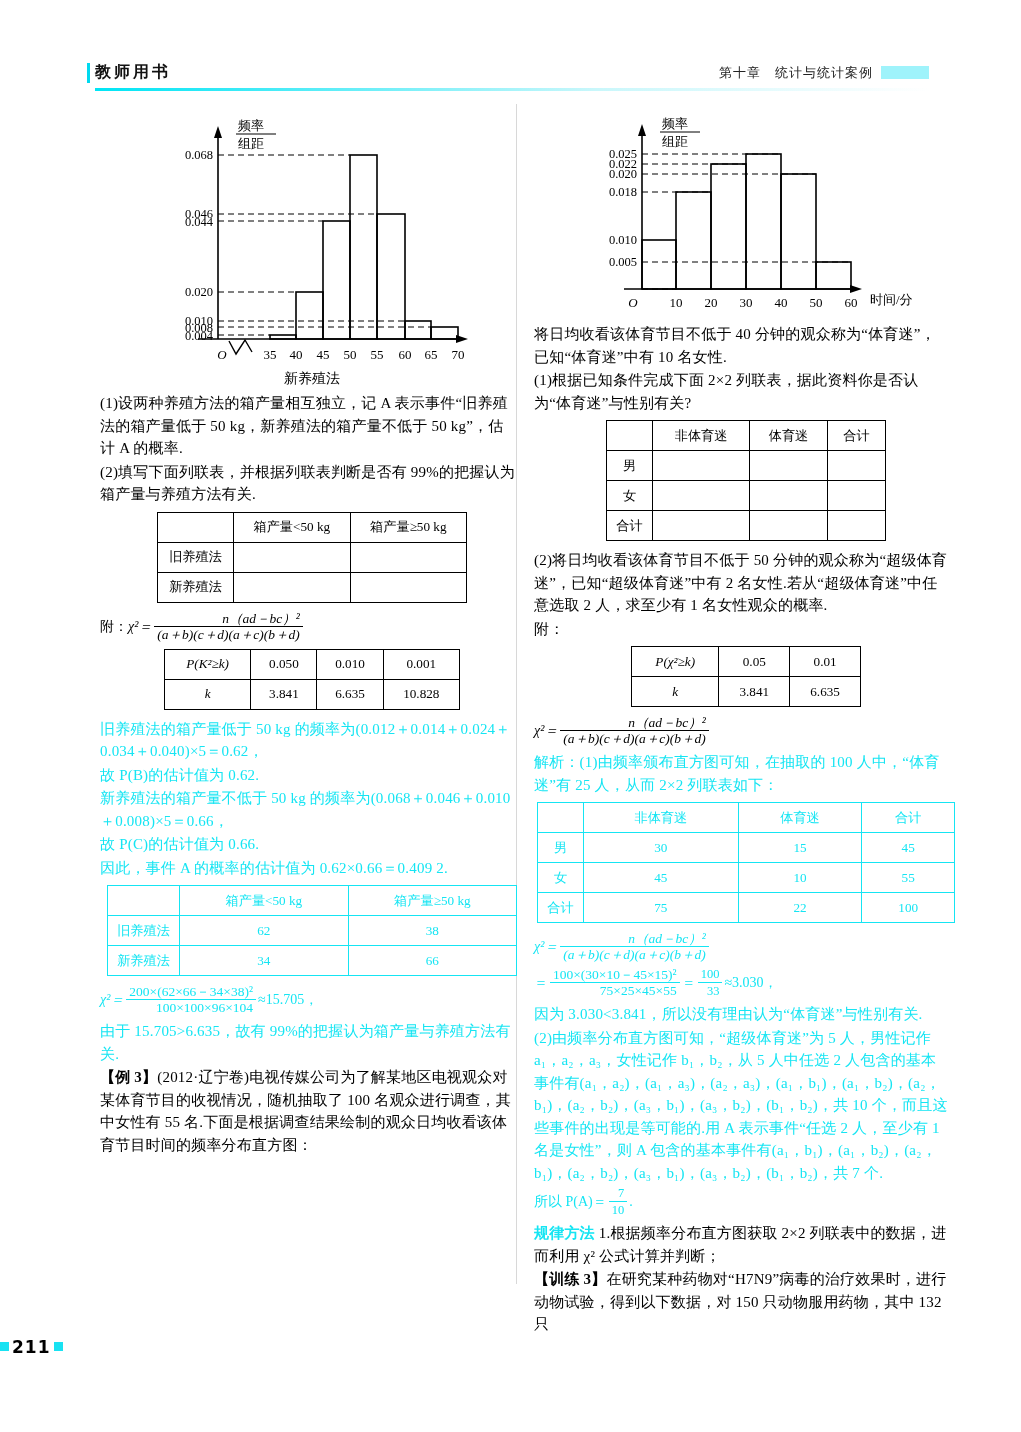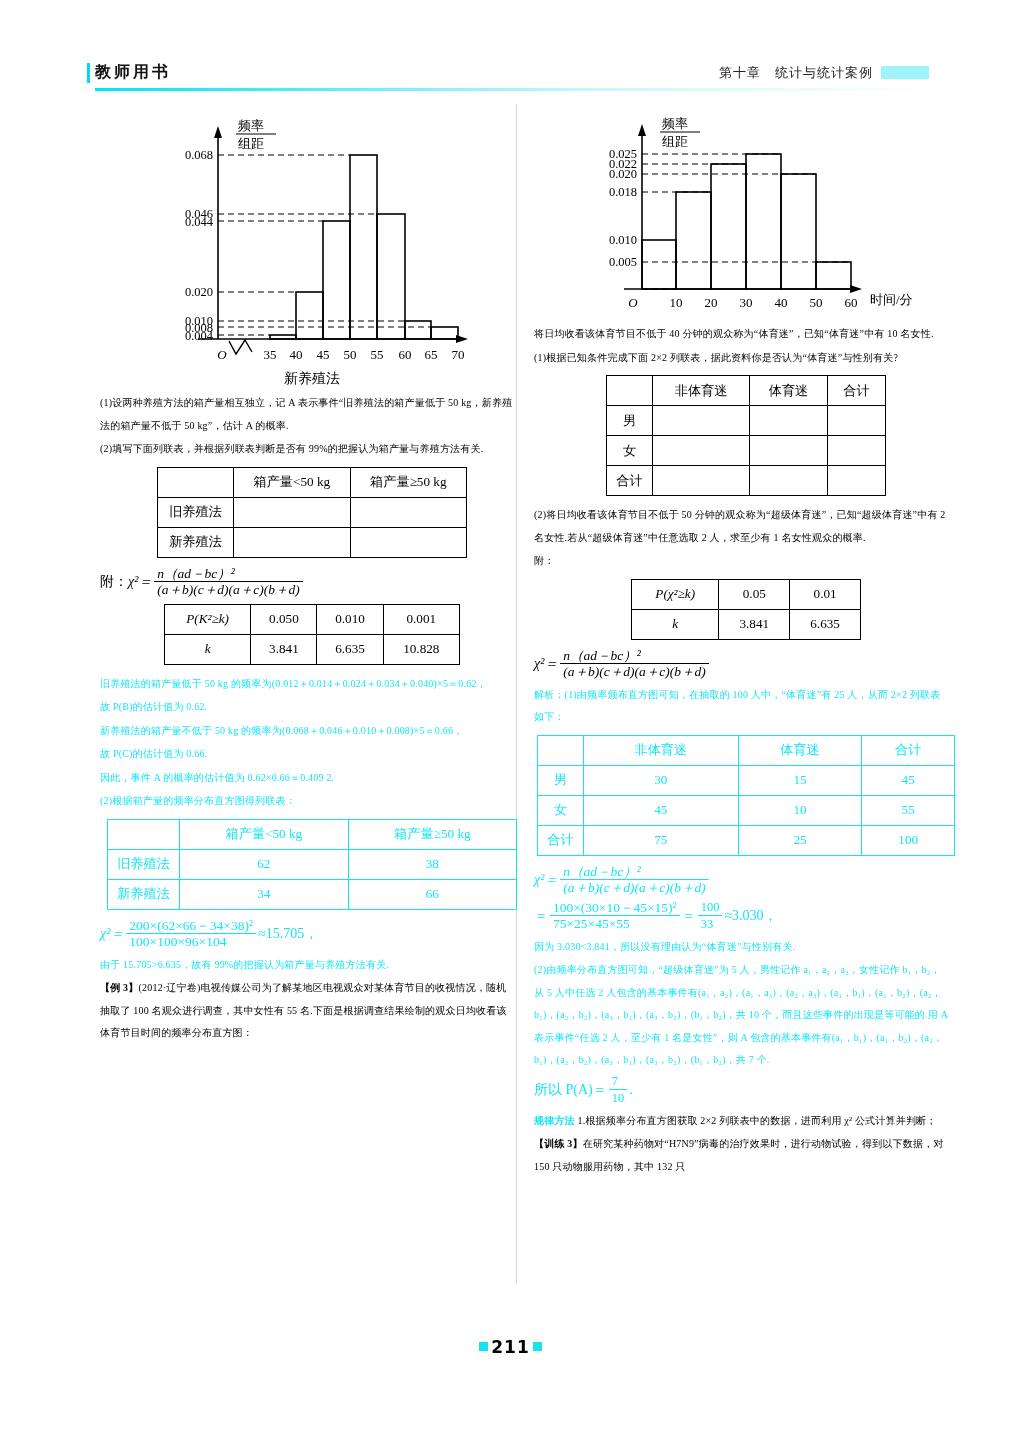--- a/index.html
+++ b/index.html
@@ -25,21 +25,21 @@
   .hdr-right { position:absolute; right:148px; top:4px; font-family:Liberation Sans, sans-serif;
               font-size:13px; letter-spacing:1px; color:#222; }
   .hdr-chip { position:absolute; right:92px; top:6px; width:48px; height:13px; background:#9ff3fb; }
 
   
   .col { position:absolute; top:104px; width:424px; }
   .col-left  { left:100px; }
   .col-right { left:534px; }
   .divider { position:absolute; left:516px; top:104px; width:1px; height:1180px; background:#d8d8d8; }
 
-  p, .line { margin:0 8px 1px 0; font-size:10px; line-height:22.5px; letter-spacing:0.2px; }
+  p, .line { margin:0 8px 1px 0; font-size:15px; line-height:22.5px; letter-spacing:0.2px; }
   .blk { color:#000; }
   .cyan { color:#15e5f3; }
   .bold { font-weight:bold; }
 
   
   .chart-wrap { position:relative; }
   svg text { font-family:"Liberation Serif","DejaVu Serif",serif; }
 
   .caption { text-align:center; font-size:14px; margin:2px 0 4px 0; }
 
@@ -47,31 +47,31 @@
   table.tb { border-collapse:collapse; margin:6px auto 8px auto;padding-left:28px; }
   table.tb td, table.tb th {
     border:1px solid #000; font-weight:normal; font-size:13.2px;
     padding:5px 6px; text-align:center; height:30px;
   }
   table.tb.cyan-tb td, table.tb.cyan-tb th { border-color:#15e5f3; color:#15e5f3; }
 
   .t-blank td { height:34px; }
 
   
-  .frac { display:inline-block; vertical-align:-0.55em; text-align:left; margin:0 2px; }
+  .frac { display:inline-block; vertical-align:-0.55em; text-align:right; margin:0 2px; }
   .frac .num { display:block; padding:0 3px; font-size:12.5px; line-height:15px; }
   .frac .den { display:block; padding:0 3px; font-size:12.5px; line-height:16px;
                border-top:1px solid currentColor; }
   .frac.big .num, .frac.big .den { font-size:13.5px; }
   .ital { font-style:italic; }
 
   .formula { font-size:14px; line-height:30px; margin:2px 0 4px 0; }
 
   
-  .footer { position:absolute; left:0; top:1337px; width:1021px; text-align:center; }
+  .footer { position:absolute; left:0; top:1337px; width:1021px; text-align:left; }
   .pgnum { display:inline-block; font-family:"DejaVu Sans",sans-serif; font-size:17px;
            font-weight:bold; letter-spacing:1px; }
   .pgnum::before, .pgnum::after { content:""; display:inline-block; width:9px; height:9px;
            background:#18e2f2; vertical-align:2px; }
   .pgnum::before { margin-right:3px; }
   .pgnum::after  { margin-left:3px; }
 
   .watermark { position:absolute; right:18px; bottom:18px;
       font-family:"DejaVu Sans",sans-serif; font-size:26px; font-weight:bold;
       color:#3b3b3b; opacity:.82; letter-spacing:2px; }
@@ -198,21 +198,20 @@
         <td>10.828</td>
       </tr>
     </tbody>
       </table>
 
     <p class="cyan">旧养殖法的箱产量低于 50 kg 的频率为(0.012＋0.014＋0.024＋0.034＋0.040)×5＝0.62，</p>
     <p class="cyan">故 P(B)的估计值为 0.62.</p>
     <p class="cyan">新养殖法的箱产量不低于 50 kg 的频率为(0.068＋0.046＋0.010＋0.008)×5＝0.66，</p>
     <p class="cyan">故 P(C)的估计值为 0.66.</p>
     <p class="cyan">因此，事件 A 的概率的估计值为 0.62×0.66＝0.409 2.</p>
-    <p class="cyan">(2)根据箱产量的频率分布直方图得列联表：</p>
 
     <table class="tb cyan-tb" style="width:410px;">
       <tbody>
           <tr>
         <td style="width:72px"></td>
         <td>箱产量&lt;50 kg</td>
         <td>箱产量≥50 kg</td>
       </tr>
       <tr>
         <td>旧养殖法</td>
@@ -362,21 +361,21 @@
       </tr>
       <tr>
         <td>女</td>
         <td>45</td>
         <td>10</td>
         <td>55</td>
       </tr>
       <tr>
         <td>合计</td>
         <td>75</td>
-        <td>25</td>
+        <td>22</td>
         <td>100</td>
       </tr>
     </tbody>
       </table>
 
 
     <div class="formula cyan">
       <span class="ital">χ²＝</span><span class="frac big">
         <span class="num ital">n（ad－bc）²</span>
         <span class="den ital">(a＋b)(c＋d)(a＋c)(b＋d)</span>

